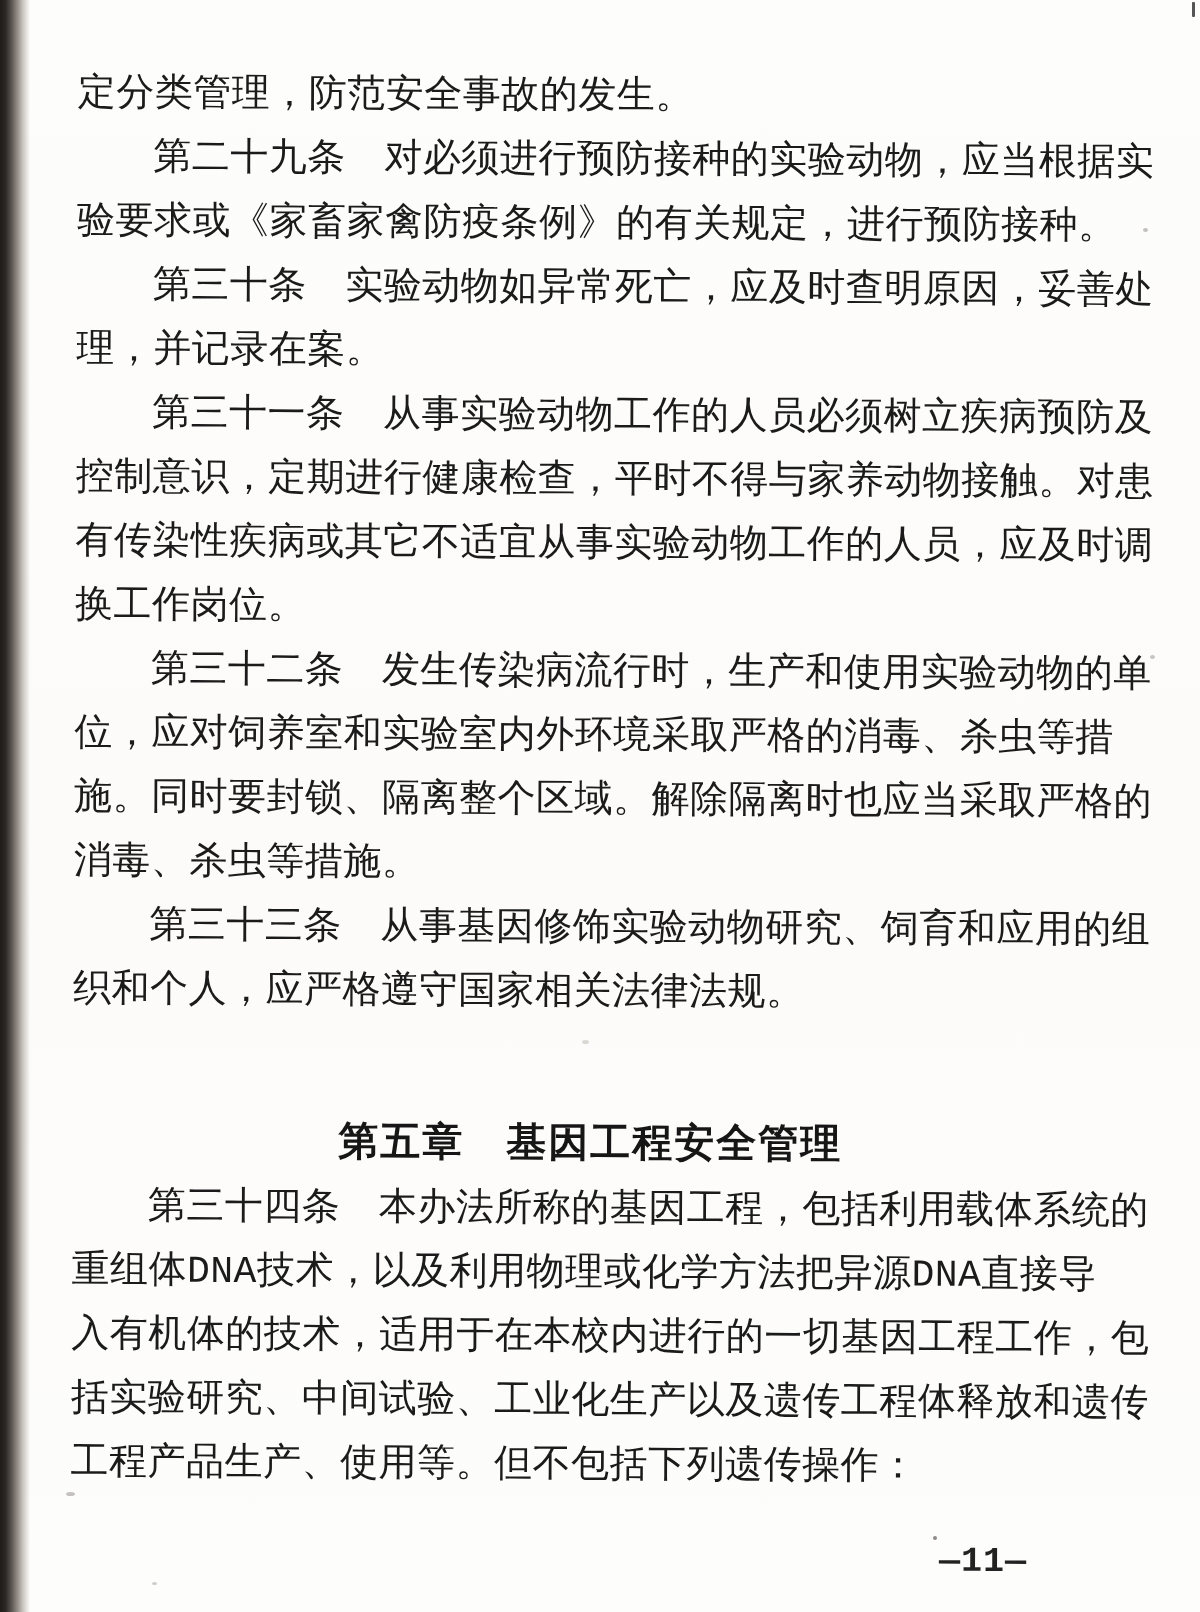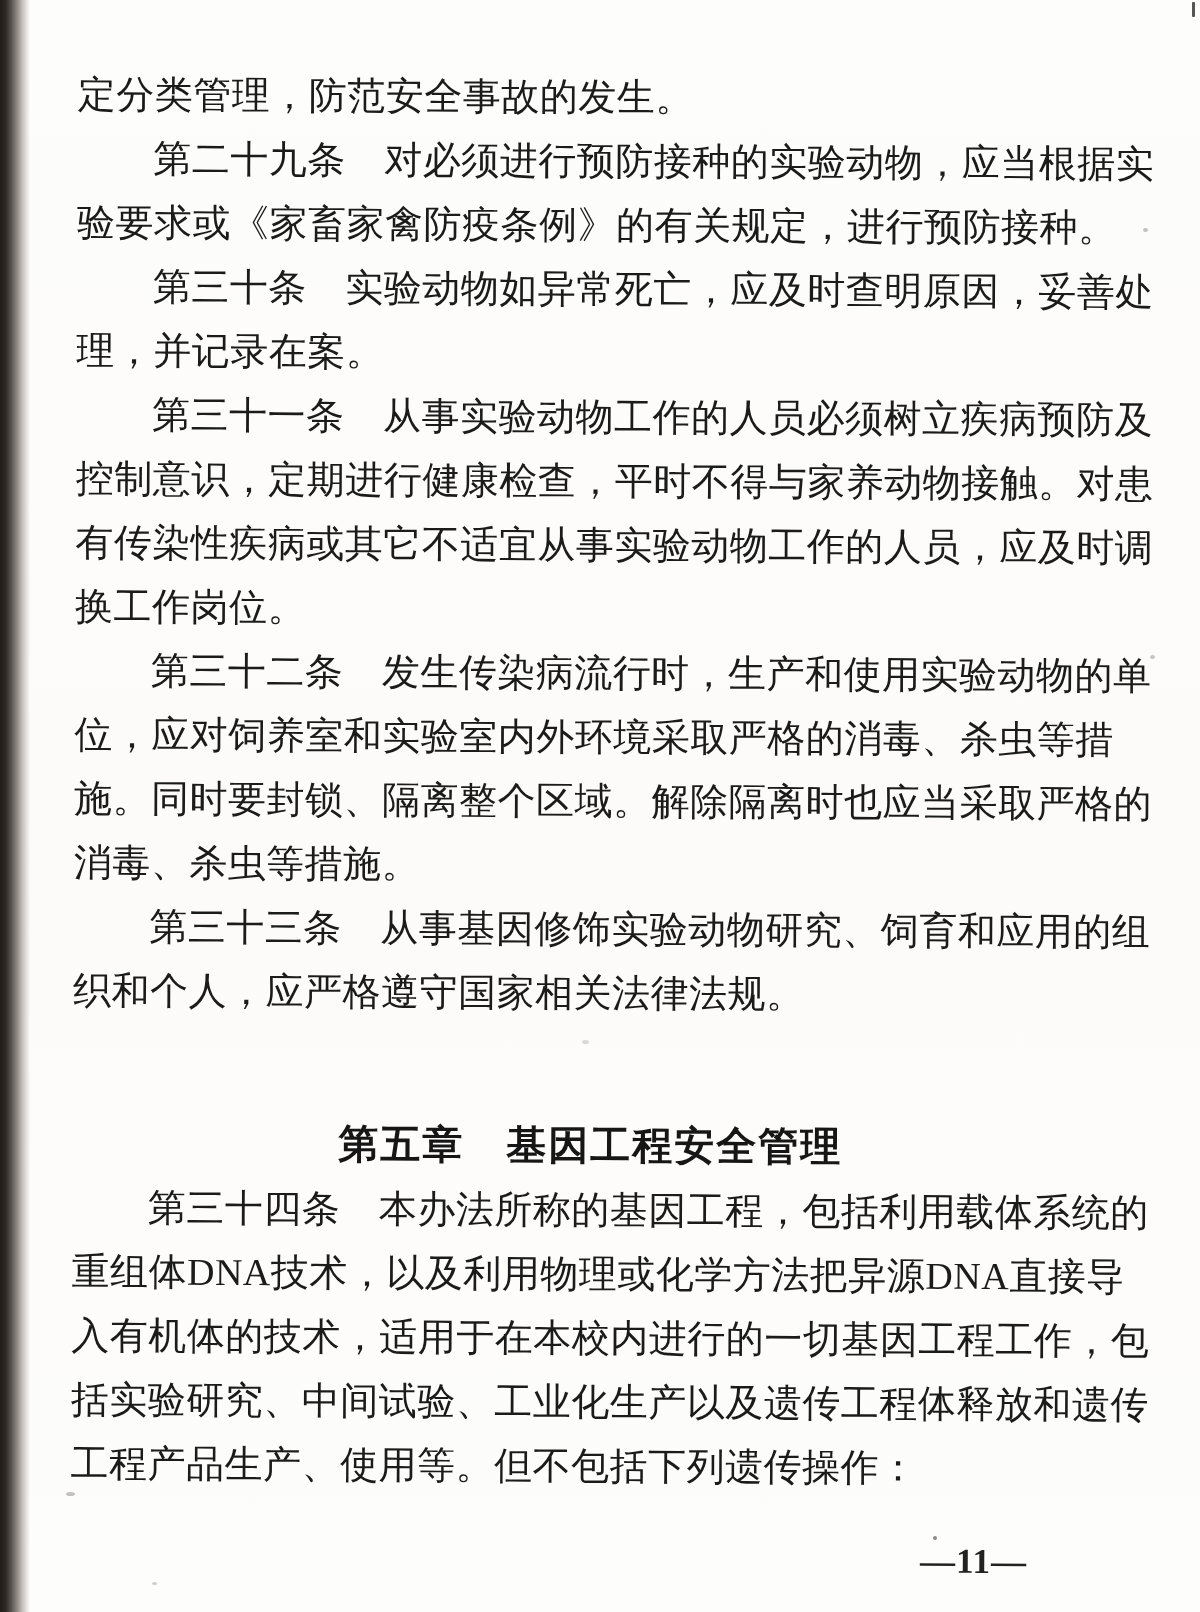--- a/index.html
+++ b/index.html
@@ -12,20 +12,21 @@
     background: #fdfdfc;
     overflow: hidden;
     position: relative;
     font-family: "Liberation Serif", serif;
     color: #1c1c1c;
   }
   .page {
     position: absolute;
     inset: 0;
     background: linear-gradient(180deg, #fdfdfc 0%, #fcfbfa 55%, #fdfdfc 100%);
+    font-family: Liberation Mono, monospace;
   }
   
   .gutter {
     position: absolute;
     left: 0;
     top: 0;
     width: 30px;
     height: 1612px;
     background: linear-gradient(to right,
       #1e1c1a 0%, #2a2725 18%, #5a5450 38%, #948d87 58%, #c9c4bf 76%, rgba(253,253,252,0) 100%);

